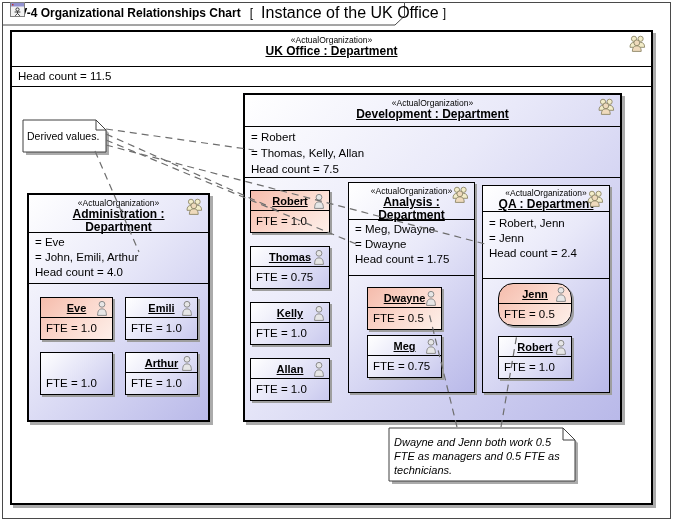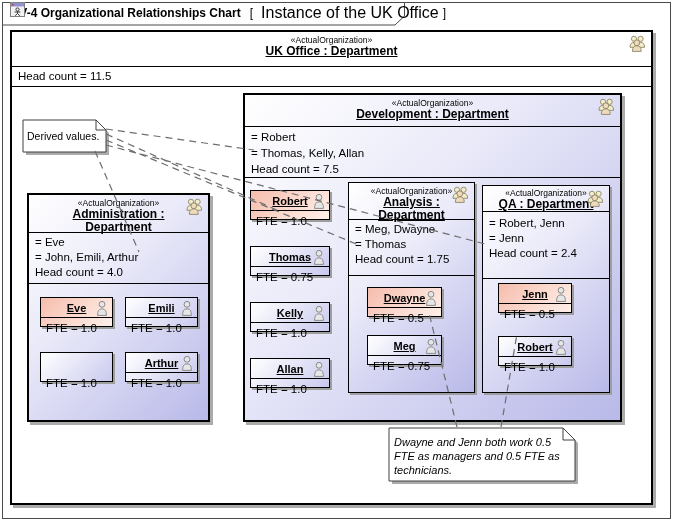--- a/index.html
+++ b/index.html
@@ -23,21 +23,21 @@
   .dept { position:absolute; border:2px solid #000; box-shadow:3px 3px 0 #ababab; }
   .dept-grad { background:linear-gradient(135deg,#ffffff 0%,#e9e9f9 40%,#b9b9e9 100%); }
   .d-head { position:absolute; left:0; right:0; top:0; text-align:center;
             border-bottom:1.5px solid #000; }
   .stereo { font-size:8.5px; line-height:10px; padding-top:3px; }
   .d-name { font-size:12px; font-weight:bold; text-decoration:underline; line-height:13px; }
   .d-vals { position:absolute; left:0; right:0; font-size:11.5px; line-height:16px;
             padding:2px 0 0 6px; border-bottom:1.5px solid #000; text-align:left; }
   .grp-icon { position:absolute; top:3px; right:4px; }
   
-  .person { position:absolute; border:1.5px solid #000; box-shadow:2px 2px 0 #9e9e9e; width:73px; height:30px;padding-left:16px; }
+  .person { position:absolute; border:1.5px solid #000; box-shadow:2px 2px 0 #9e9e9e; width:73px; height:43px;padding-left:16px; }
   .person.blue { background:linear-gradient(135deg,#ffffff 0%,#e7e7f8 45%,#c9c9ee 100%); }
   .person.pink { background:linear-gradient(135deg,#f5bcac 0%,#fbd8cd 50%,#fdefe9 100%); }
   .p-head { position:absolute; left:0; right:0; top:0; height:20px;
             border-bottom:1.5px solid #000; text-align:center; }
   .p-name { font-size:11px; font-weight:bold; text-decoration:underline; line-height:19px; }
   .p-icon { position:absolute; right:3px; top:2px; }
   .p-fte  { position:absolute; left:0; right:0; top:21px; font-size:11.5px; line-height:19px;
             padding-left:5px; }
   
   .note { position:absolute;padding-left:32px; }
@@ -188,21 +188,21 @@
     <div class="d-head" style="height:37px;">
       <div class="stereo">«ActualOrganization»</div>
       <div class="d-name"><span>Analysis :</span><br>
         <span>Department</span></div>
       <svg class="grp-icon" width="20" height="17">
           <use href="#grp-ppl"></use>
         </svg>
     </div>
     <div class="d-vals" style="top:37px; height:56px; line-height:15px;">
       <div>= Meg, Dwayne</div>
-      <div>= Thomas</div>
+      <div>= Dwayne</div>
       <div>Head count = 1.75</div>
     </div>
     <div class="person pink" style="left:18px; top:104px; width:75px;">
       <div class="p-head"><span class="p-name">Dwayne</span>
         <svg class="p-icon" width="14" height="16">
             <use href="#one-ppl"></use>
           </svg></div>
       <div class="p-fte">FTE = 0.5</div>
     </div>
     <div class="person blue" style="left:18px; top:152px; width:75px;">
@@ -220,21 +220,21 @@
       <div class="d-name">QA : Department</div>
       <svg class="grp-icon" style="top:4px;" width="20" height="17">
           <use href="#grp-ppl"></use>
         </svg>
     </div>
     <div class="d-vals" style="top:26px; height:67px; line-height:15px; padding-top:4px;">
       <div>= Robert, Jenn</div>
       <div>= Jenn</div>
       <div>Head count = 2.4</div>
     </div>
-    <div class="person pink" style="left:15px; top:97px; width:74px;">
+    <div class="person pink" style="left:15px; top:97px; width:74px;border-radius:15px;">
       <div class="p-head"><span class="p-name">Jenn</span>
         <svg class="p-icon" width="14" height="16">
             <use href="#one-ppl"></use>
           </svg></div>
       <div class="p-fte">FTE = 0.5</div>
     </div>
     <div class="person blue" style="left:15px; top:150px; width:74px;">
       <div class="p-head"><span class="p-name">Robert</span>
         <svg class="p-icon" width="14" height="16">
             <use href="#one-ppl"></use>

